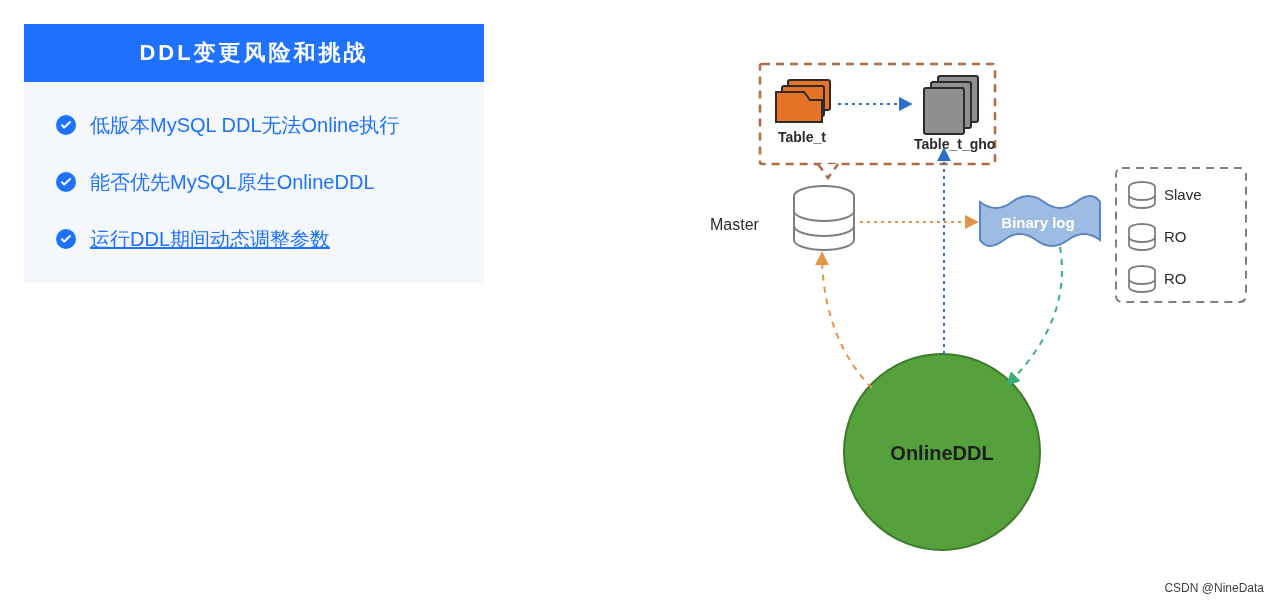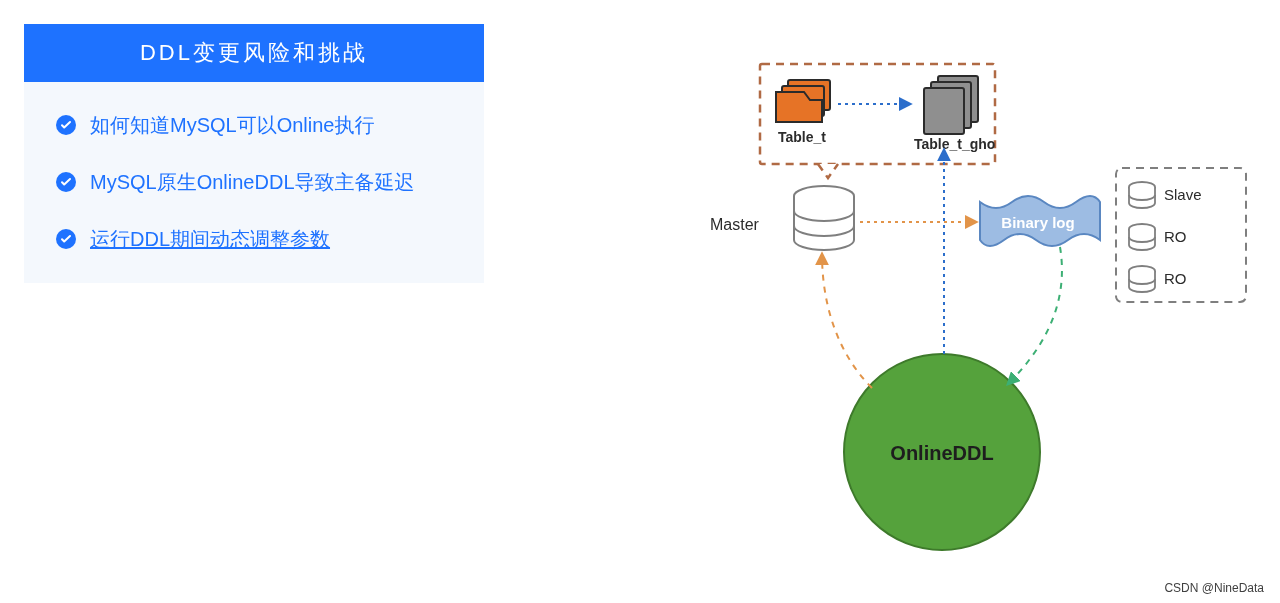--- a/index.html
+++ b/index.html
@@ -20,21 +20,21 @@
       left: 24px;
       top: 24px;
       width: 460px;
     }
     .panel-header {
       background: #1E72FF;
       color: #ffffff;
       text-align: center;
       padding: 14px 0;
       font-size: 22px;
-      font-weight: 400;
+      font-weight: 700;
       letter-spacing: 3px;
     }
     .panel-body {
       background: #F4F8FD;
       padding: 26px 32px 26px 32px;
     }
     .list-item {
       display: flex;
       align-items: flex-start;
       font-size: 20px;
@@ -81,40 +81,40 @@
       font-size: 12px;
     }
   </style>
 </head>
 <body>
 
 <div class="left-panel">
   <div class="panel-header">DDL变更风险和挑战</div>
   <div class="panel-body">
 
-
-
-
     <div class="list-item">
       <span class="check-icon">
         <svg width="12" height="12" viewBox="0 0 12 12">
             <path d="M2 6.2l2.2 2.3L10 3" stroke="#fff" stroke-width="2" fill="none" stroke-linecap="round" stroke-linejoin="round"></path>
           </svg>
       </span>
-      <span class="item-text">如何知道MySQL可以Online执行</span>
+      <span class="item-text">低版本MySQL DDL无法Online执行</span>
     </div>
+
+
 
     <div class="list-item">
       <span class="check-icon">
         <svg width="12" height="12" viewBox="0 0 12 12">
             <path d="M2 6.2l2.2 2.3L10 3" stroke="#fff" stroke-width="2" fill="none" stroke-linecap="round" stroke-linejoin="round"></path>
           </svg>
       </span>
-      <span class="item-text">MySQL原生OnlineDDL导致主备延迟</span>
+      <span class="item-text">能否优先MySQL原生OnlineDDL</span>
     </div>
+
 
 
     <div class="list-item" style="margin-bottom:0;text-decoration:underline;">
       <span class="check-icon">
         <svg width="12" height="12" viewBox="0 0 12 12">
             <path d="M2 6.2l2.2 2.3L10 3" stroke="#fff" stroke-width="2" fill="none" stroke-linecap="round" stroke-linejoin="round"></path>
           </svg>
       </span>
       <span class="item-text">运行DDL期间动态调整参数</span>
     </div>

